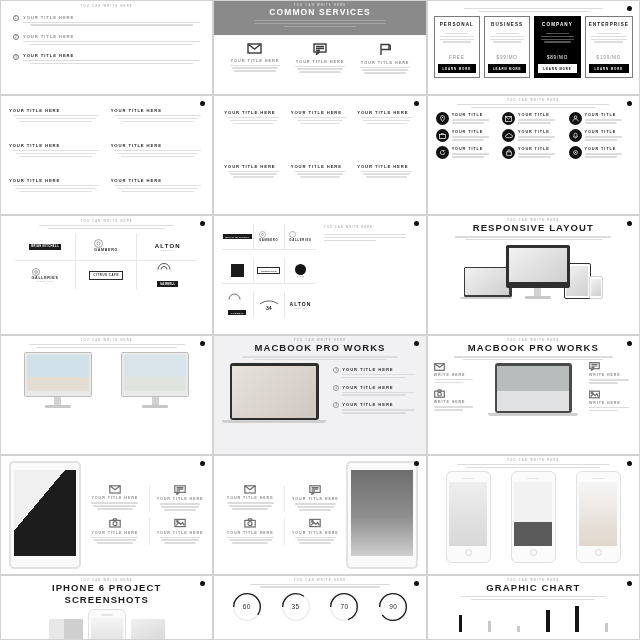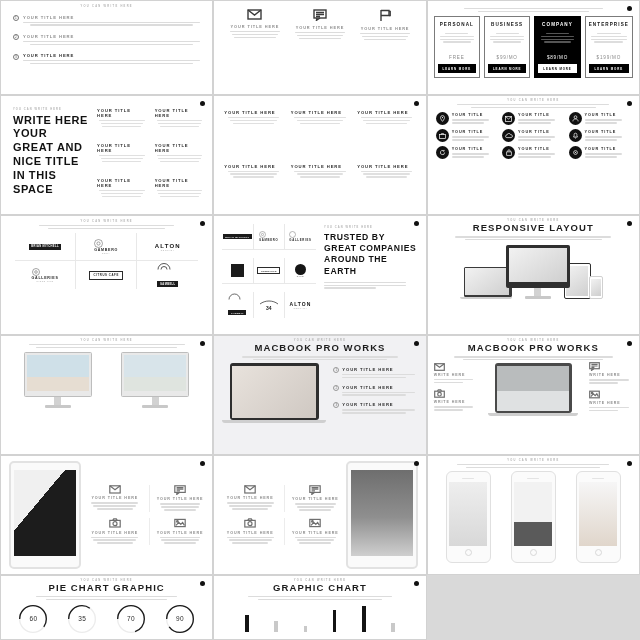--- a/index.html
+++ b/index.html
@@ -257,20 +257,29 @@
         <div class="ttl">YOUR TITLE HERE</div>
         <div class="body-lines">
           <div class="ln" style="width:100%"></div>
             <div class="ln" style="width:92%"></div>
         </div>
       </div>
     </div>
   </div>
 
   <div class="slide">
+    <div class="s2-hd">
+      <div class="eyebrow">YOU CAN WRITE HERE</div>
+      <div class="h1">COMMON SERVICES</div>
+      <div class="body-lines" style="width:74%">
+        <div class="ln" style="width:100%"></div>
+          <div class="ln" style="width:100%"></div>
+          <div class="ln" style="width:55%"></div>
+      </div>
+    </div>
     <div class="s2-cols">
       <div class="s2-col">
         <svg width="15" height="11" viewBox="0 0 15 11">
           <rect class="ico" x="1" y="1" width="13" height="9"></rect>
             <path class="ico" d="M1 1l6.5 5L14 1"></path>
         </svg>
         <div class="ttl grey">YOUR TITLE HERE</div>
         <div class="body-lines" style="width:76%">
           <div class="ln" style="width:100%"></div>
             <div class="ln" style="width:94%"></div>
@@ -354,24 +363,20 @@
             <div class="ln" style="width:72%"></div>
         </div>
         <div class="price">$199/MO</div>
         <div class="cta">LEARN MORE</div>
       </div>
     </div>
   </div>
 
   <div class="slide s4">
     <span class="dot"></span>
-    <div class="s4-left">
-      <div class="eyebrow">YOU CAN WRITE HERE</div>
-      <div class="hero">WRITE HERE YOUR GREAT AND NICE TITLE IN THIS SPACE</div>
-    </div>
     <div class="s4-right">
       <div class="cell">
         <div class="ttl">YOUR TITLE HERE</div>
         <div class="body-lines">
             <div class="ln" style="width:92%"></div>
             <div class="ln" style="width:86%"></div>
             <div class="ln" style="width:78%"></div>
           </div>
       </div>
       <div class="cell">
@@ -718,21 +723,20 @@
         </div>
       <div class="lg">
           <div style="text-align:center">
             <div style="font-size:5px;font-weight:700;letter-spacing:1px;color:#141414">ALTON</div>
             <div class="lgsub">COMPANY</div>
           </div>
         </div>
     </div>
     <div class="s8-right">
       <div class="eyebrow">YOU CAN WRITE HERE</div>
-      <div class="hero">TRUSTED BY GREAT COMPANIES AROUND THE EARTH</div>
       <div class="body-lines">
         <div class="ln" style="width:88%;margin-left:0"></div>
           <div class="ln" style="width:88%;margin-left:0"></div>
           <div class="ln" style="width:55%;margin-left:0"></div>
       </div>
     </div>
   </div>
 
   <div class="slide s10">
     <span class="dot"></span>
@@ -1052,25 +1056,37 @@
         <div class="home"></div>
       </div>
       <div class="iph">
         <div class="spk"></div>
         <div class="scr" style="background:linear-gradient(#f6f6f6,#e0d6cb)"></div>
         <div class="home"></div>
       </div>
     </div>
   </div>
 
+  <div class="slide s16">
+    <span class="dot"></span>
+    <div class="eyebrow">YOU CAN WRITE HERE</div>
+    <div class="h1">IPHONE 6 PROJECT SCREENSHOTS</div>
+    <div class="s16-row">
+      <div class="thumb screen-img" style="background:linear-gradient(90deg,#e8e8e8 45%,#cfcfcf 45%)"></div>
+      <div class="iph" style="padding:4px 2px">
+        <div class="spk" style="margin-bottom:2px"></div>
+        <div class="scr" style="width:32px;height:30px;background:linear-gradient(#f4f4f4,#dedede)"></div>
+      </div>
+      <div class="thumb screen-img" style="background:linear-gradient(150deg,#f0f0f0,#d2d2d2)"></div>
+    </div>
+  </div>
 
   <div class="slide s17">
     <span class="dot"></span>
     <div class="eyebrow">YOU CAN WRITE HERE</div>
-    <div class="h1">PIE CHART GRAPHIC</div>
     <div class="body-lines" style="width:72%;margin:1px auto 0">
       <div class="ln" style="width:100%"></div>
         <div class="ln" style="width:86%"></div>
     </div>
     <div class="s17-row">
       <div class="pie">
         <svg width="30" height="30" viewBox="0 0 36 36">
             <circle cx="18" cy="18" r="16" fill="none" stroke="#ececec" stroke-width="1.6"></circle>
             <circle cx="18" cy="18" r="16" fill="none" stroke="#1a1a1a" stroke-width="1.6" stroke-dasharray="60 40" stroke-dashoffset="25" transform="rotate(-90 18 18)" pathLength="100"></circle>
           </svg>

